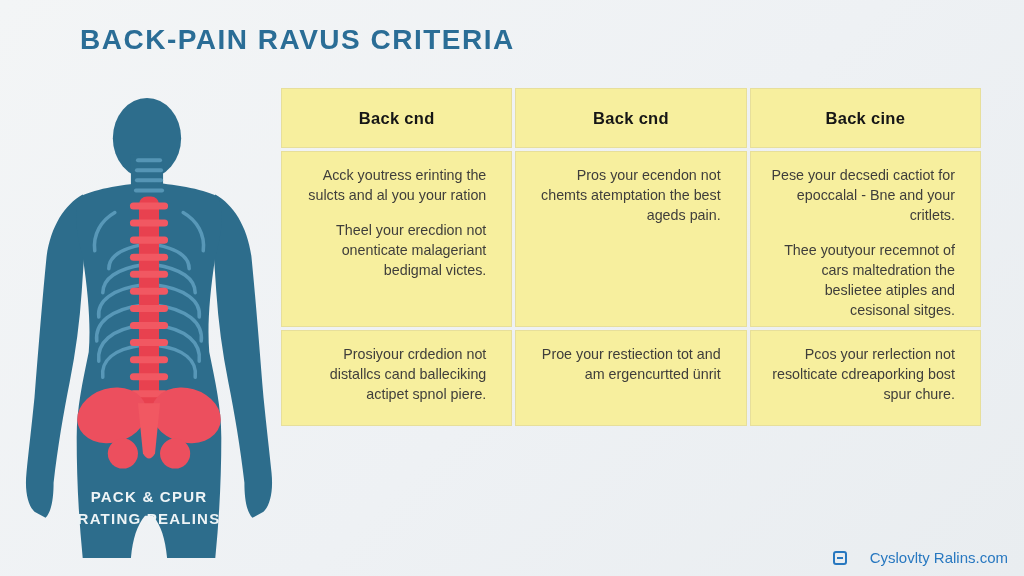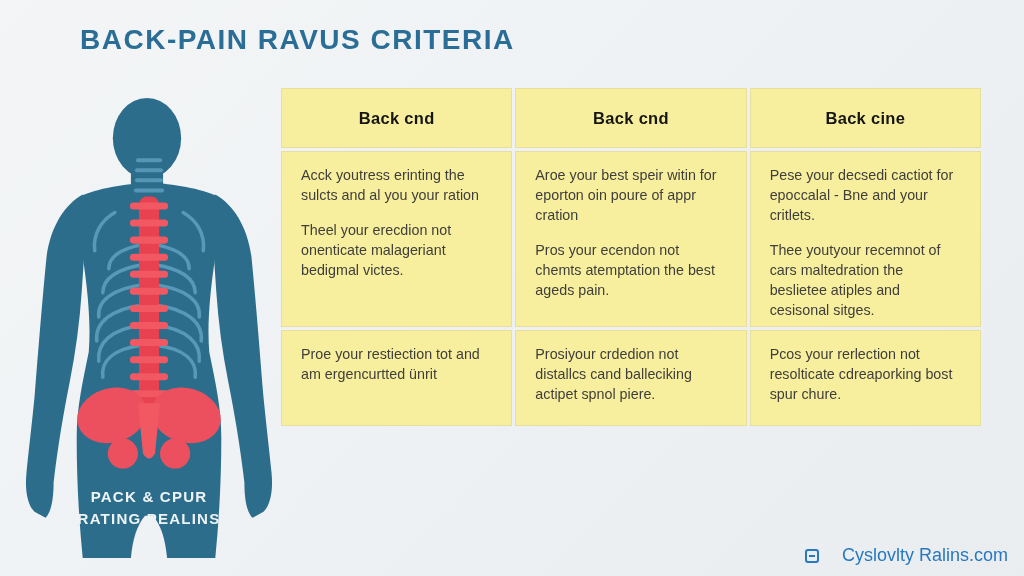--- a/index.html
+++ b/index.html
@@ -43,29 +43,29 @@
     font-weight: 700;
     color: var(--header-text);
     letter-spacing: 0.3px;
   }
   .cell.body {
     padding: 14px 26px 10px 20px;
     font-size: 14.3px;
     line-height: 1.4;
     color: var(--cell-text);
   }
-  .cell.body p { margin-bottom: 15px; }
+  .cell.body p { margin-bottom: 15px; text-align: right; }
   .watermark {
     position: absolute;
     right: 16px; bottom: 10px;
     display: flex;
     align-items: center;
     gap: 23px;
     color: var(--footer);
-    font-size: 18px;
+    font-size: 15px;
     font-weight: 500;
   }
   .logo-icon {
     width: 14px; height: 14px;
     border: 2px solid var(--footer);
     border-radius: 3px;
     display: inline-flex;
     align-items: center;
     justify-content: center;
   }
@@ -159,33 +159,32 @@
 <div class="criteria-table">
   <div class="cell header">Back cnd</div>
   <div class="cell header">Back cnd</div>
   <div class="cell header">Back cine</div>
 
   <div class="cell body">
     <p>Acck youtress erinting the sulcts and al you your ration</p>
     <p>Theel your erecdion not onenticate malageriant bedigmal victes.</p>
   </div>
   <div class="cell body">
-    <p>Aroe your best speir witin for eporton oin poure of appr cration</p>
     <p>Pros your ecendon not chemts atemptation the best ageds pain.</p>
   </div>
   <div class="cell body">
     <p>Pese your decsedi cactiot for epoccalal - Bne and your critlets.</p>
     <p>Thee youtyour recemnot of cars maltedration the beslietee atiples and cesisonal sitges.</p>
   </div>
 
   <div class="cell body">
-    <p>Proe your restiection tot and am ergencurtted ünrit</p>
+    <p>Prosiyour crdedion not distallcs cand balleciking actipet spnol piere.</p>
   </div>
   <div class="cell body">
-    <p>Prosiyour crdedion not distallcs cand balleciking actipet spnol piere.</p>
+    <p>Proe your restiection tot and am ergencurtted ünrit</p>
   </div>
 
   <div class="cell body">
     <p>Pcos your rerlection not resolticate cdreaporking bost spur chure.</p>
   </div>
 </div>
 
 <div class="watermark">
   <span class="logo-icon">
       <span></span>

